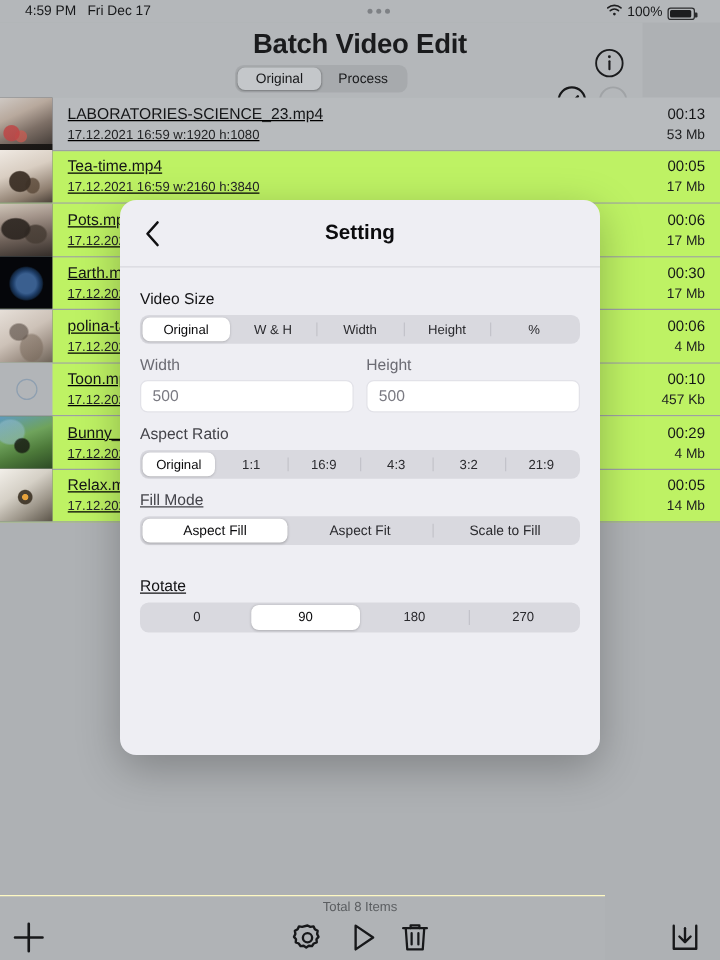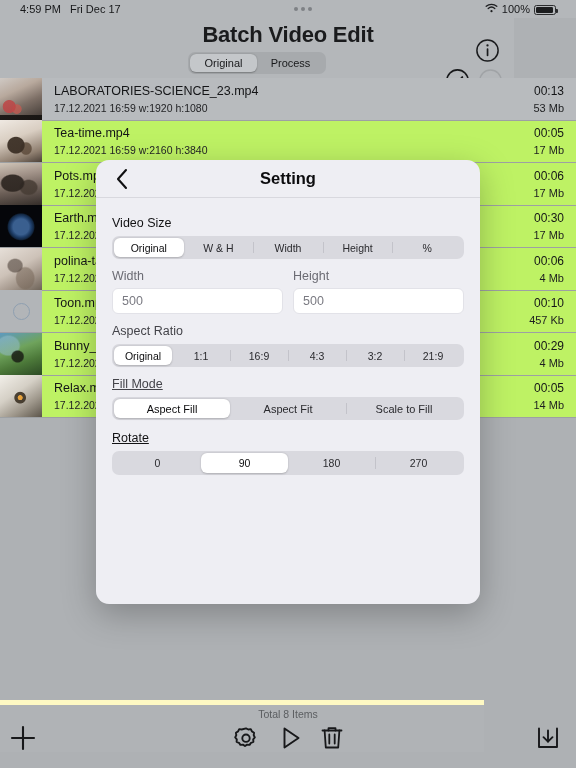--- a/index.html
+++ b/index.html
@@ -81,41 +81,41 @@
     width: 42px; height: 42px; flex: none; overflow: hidden; position: relative;
     background: #6b6d70;
   }
   .thumb .g { position: absolute; inset: 0; }
   .spin {
     width: 42px; height: 42px; flex: none;
     display: flex; align-items: center; justify-content: center;
     background: #b2b5b8;
   }
   .spin i { width: 17px; height: 17px; border-radius: 50%; border: 1.6px solid #8e9fb0; display: block; }
-  .r-mid { flex: 1; padding-left: 12px; min-width: 0; }
+  .r-mid { flex: 1; padding-left: 12px; min-width: 0; text-decoration: underline; }
   .r-name {
     font-size: 12.5px; color: #141517; white-space: nowrap; overflow: hidden;
     line-height: 16px;
   }
   .r-sub {
     font-size: 10.5px; color: #232426; white-space: nowrap; overflow: hidden;
     margin-top: 2px; line-height: 14px;
   }
   .r-right { text-align: right; padding-right: 12px; flex: none; }
   .r-dur { font-size: 12px; color: #141517; line-height: 16px; }
   .r-size { font-size: 11px; color: #1d1e20; margin-top: 2px; line-height: 14px; }
 
   
   .modal {
     position: absolute; left: 96px; top: 160px; width: 384px; height: 444px;
     background: #eeeef3; border-radius: 13px; overflow: hidden;
     box-shadow: 0 10px 34px rgba(0,0,0,.26);
   }
   .m-head {
-    position: relative; height: 38px;
+    position: relative; height: 54px;
     display: flex; align-items: center; justify-content: center;
     border-bottom: 1px solid #d8d8de;
   }
   .m-title { font-size: 16.5px; font-weight: 700; color: #0c0c0e; }
   .m-back {
     position: absolute; left: 14px; top: 50%; transform: translateY(-50%);
     width: 24px; height: 24px; display: flex; align-items: center; justify-content: center;
     cursor: pointer;
   }
   .m-body { padding: 10px 16px 0 16px; }
@@ -148,22 +148,22 @@
     display: flex; align-items: center; padding: 0 9px;
     font-size: 12.5px; color: #7a7a82;
     font-family: "Liberation Sans", sans-serif;
     width: 100%;
   }
   .seg.tall { height: 24px; }
   .seg.fill > div { font-size: 11px; }
 
   
   .footer {
-    position: absolute; bottom: 16px; left: 0; width: 484px; height: 52px;
-    background: #b0b3b6; border-top: 5px solid #fef9c3;
+    position: absolute; bottom: 0; left: 0; width: 484px; height: 52px;
+    background: #b0b3b6; border-top: 1px solid #fef9c3;
   }
   .ftr-total {
     position: absolute; top: 3px; left: 0; width: 576px; text-align: center;
     font-size: 10.5px; color: #5b5e61;
   }
   .ftr-icons { position: absolute; top: 16px; left: 0; width: 576px; height: 36px; }
   .ico { position: absolute; cursor: pointer; }
   .ico-add   { left: 8px;  top: 2px; }
   .ico-gear  { left: 232px; top: 3px; }
   .ico-play  { left: 276px; top: 3px; }
@@ -399,21 +399,21 @@
         <div>21:9</div>
       </div>
 
       <div class="lbl" style="margin-top:10px;text-decoration:underline;">Fill Mode</div>
       <div class="seg fill">
         <div class="on">Aspect Fill</div>
         <div>Aspect Fit</div>
         <div>Scale to Fill</div>
       </div>
 
-      <div class="lbl dark" style="margin-top:11px;text-decoration:underline;">Rotate</div>
+      <div class="lbl dark" style="margin-top:26px;text-decoration:underline;">Rotate</div>
       <div class="seg tall">
         <div>0</div>
         <div class="on">90</div>
         <div>180</div>
         <div>270</div>
       </div>
 
     </div>
   </div>
 

